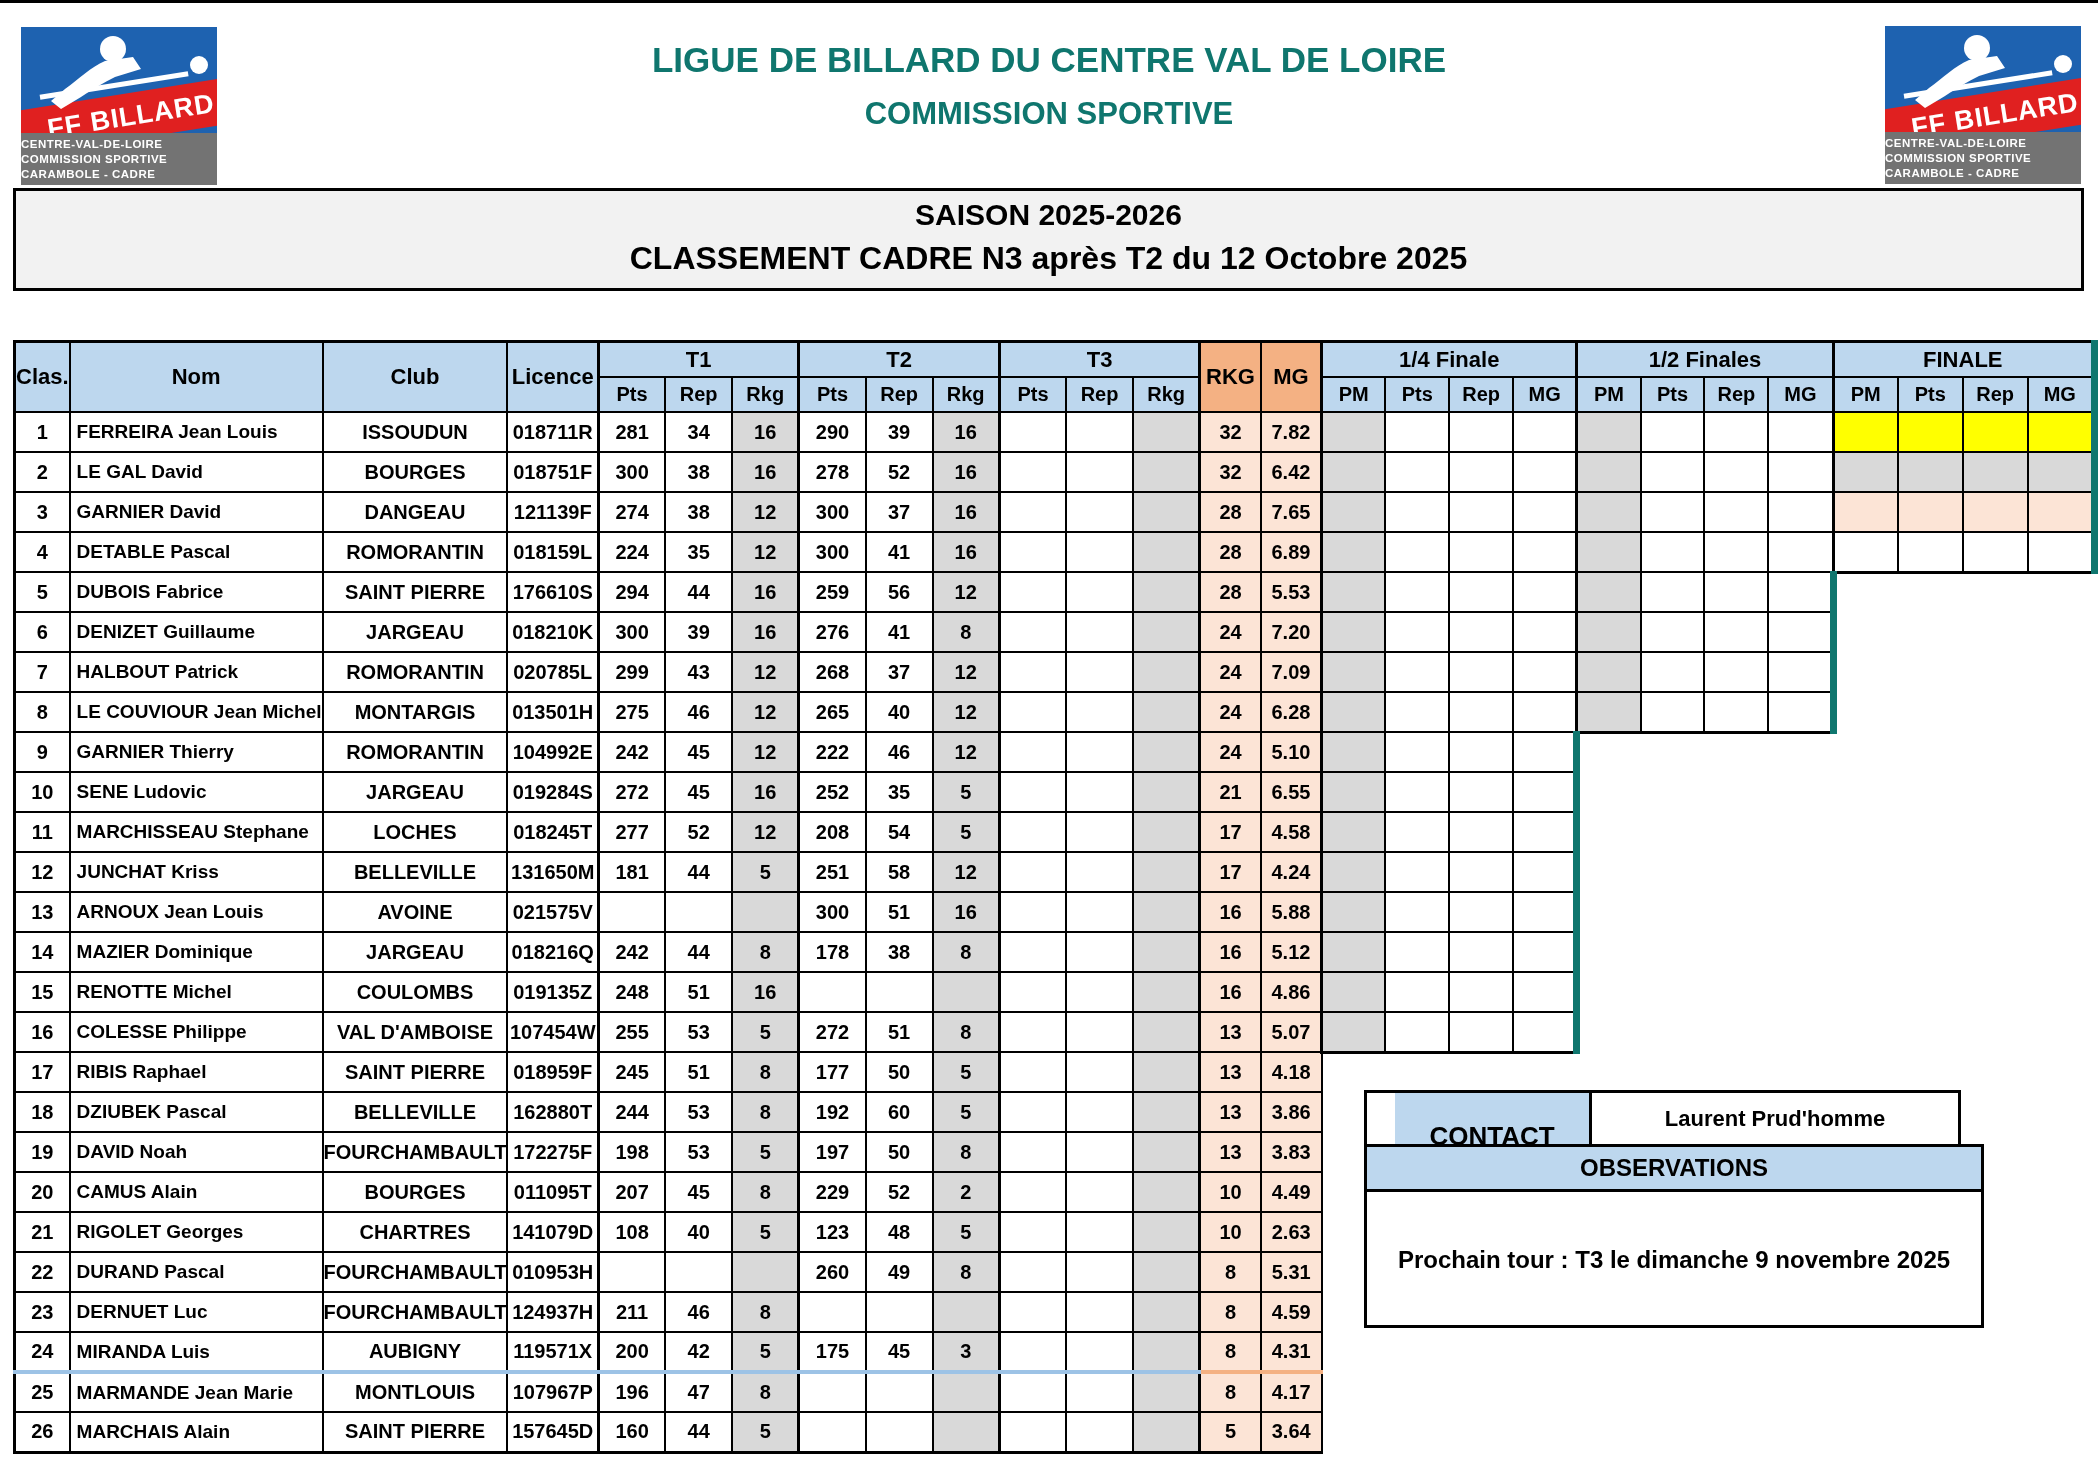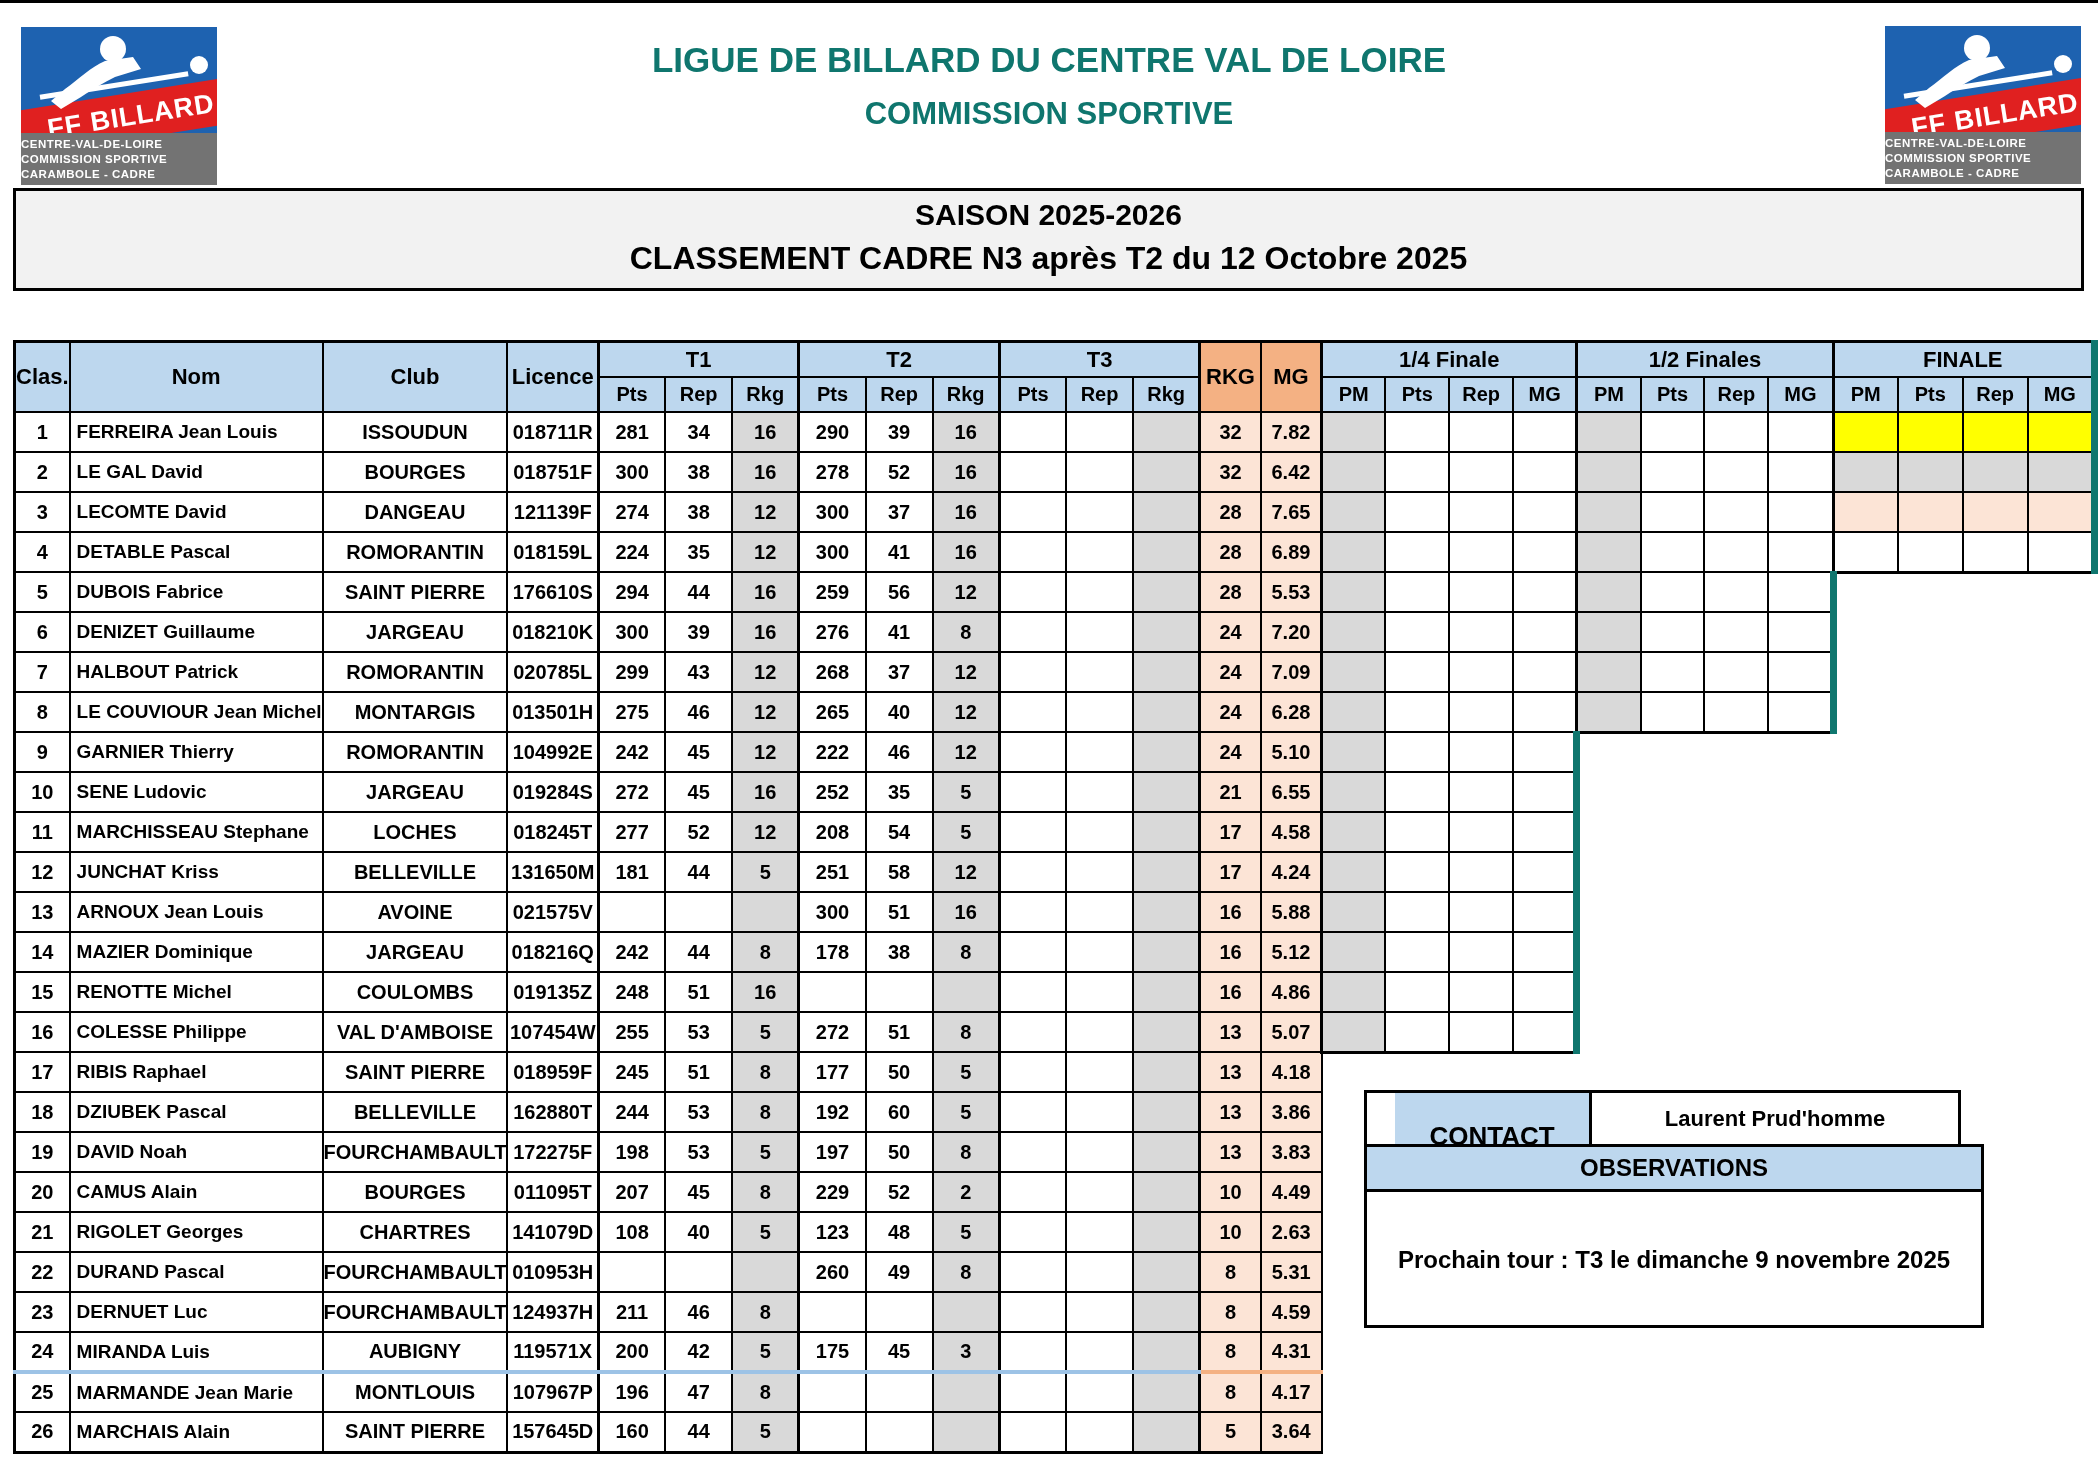--- a/index.html
+++ b/index.html
@@ -235,21 +235,21 @@
           <td></td>
           <td></td>
           <td></td>
           <td class="gl g"></td>
           <td class="g"></td>
           <td class="g"></td>
           <td class="g re"></td>
         </tr>
         <tr>
           <td class="le">3</td>
-          <td class="l">LECOMTE David</td>
+          <td class="l">GARNIER David</td>
           <td>DANGEAU</td>
           <td>121139F</td>
           <td class="gl">274</td>
           <td>38</td>
           <td class="g">12</td>
           <td class="gl">300</td>
           <td>37</td>
           <td class="g">16</td>
           <td class="gl"></td>
           <td></td>

